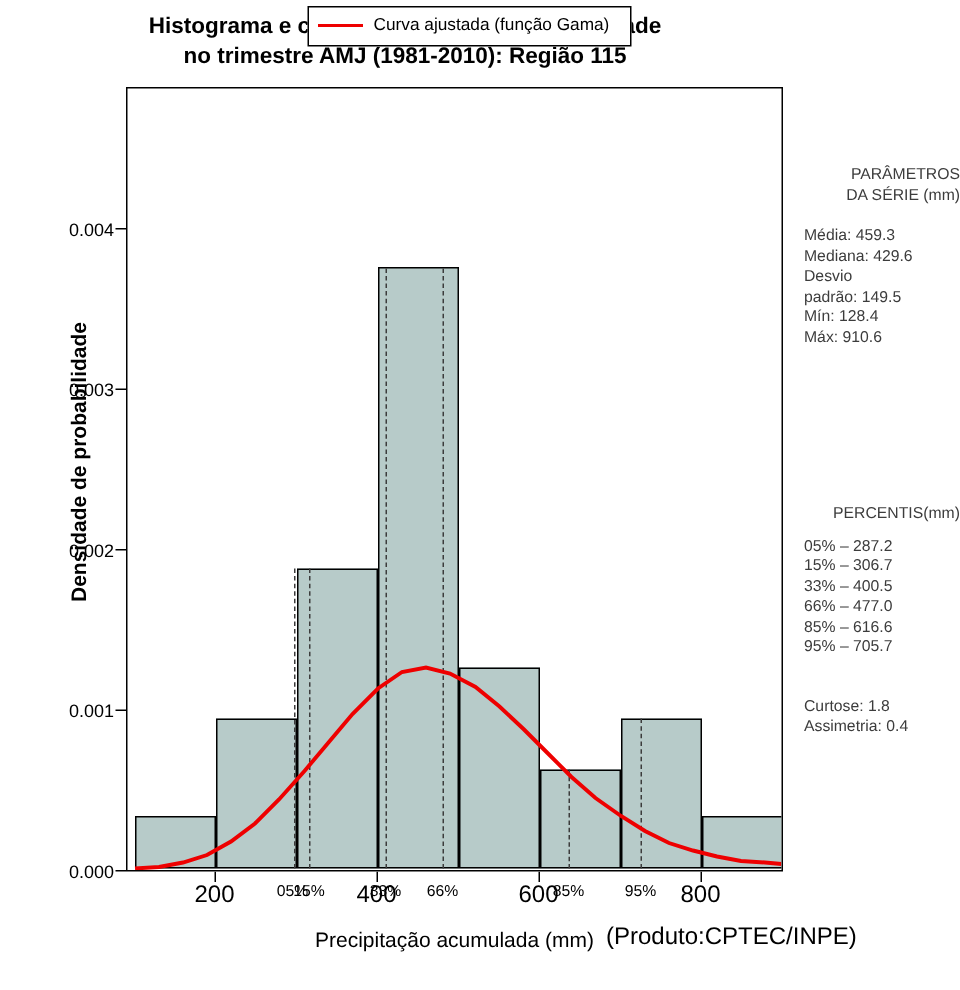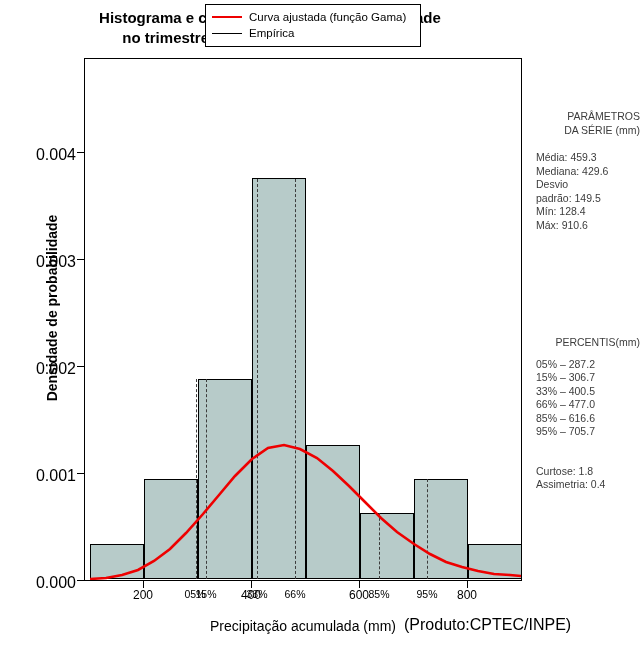--- a/index.html
+++ b/index.html
@@ -66,35 +66,35 @@
     left: 404px;
     top: 616px;
     font-size: 16px;
     color: #000;
   }
   .ytick-wrap { position: absolute; left: 0; top: 0; width: 640px; height: 660px; }
   .ytick-lbl {
     position: absolute;
     width: 56px;
     text-align: right;
-    font-size: 16px;
+    font-size: 12px;
     left: 20px;
   }
   .ytickmark {
     position: absolute;
     left: 77px;
     width: 7px;
     height: 1px;
     background: #000;
   }
   .xtick-lbl {
     position: absolute;
     width: 40px;
     text-align: center;
-    font-size: 12px;
+    font-size: 16px;
     top: 588px;
   }
   .xtickmark {
     position: absolute;
     top: 581px;
     width: 1px;
     height: 7px;
     background: #000;
   }
   
@@ -224,24 +224,20 @@
   <div class="pct-lbl" style="left:240px; top:588px;">33%</div>
   <div class="pct-lbl" style="left:278px; top:588px;">66%</div>
   <div class="pct-lbl" style="left:362px; top:588px;">85%</div>
   <div class="pct-lbl" style="left:410px; top:588px;">95%</div>
 
   <div class="legend">
     <div class="legend-row">
       <span class="legend-line" style="border-top-color:#ee0000;"></span>
       <span>Curva ajustada (função Gama)</span>
     </div>
-    <div class="legend-row">
-      <span class="legend-line" style="border-top-color:#000000; border-top-width:1.5px;"></span>
-      <span>Empírica</span>
-    </div>
   </div>
 
   <div class="side">
     <div class="side-block">
       <div class="side-head right">PARÂMETROS</div>
       <div class="side-head right">DA SÉRIE (mm)</div>
     </div>
     <div class="side-block">
       <div>Média:  459.3</div>
       <div>Mediana:  429.6</div>

